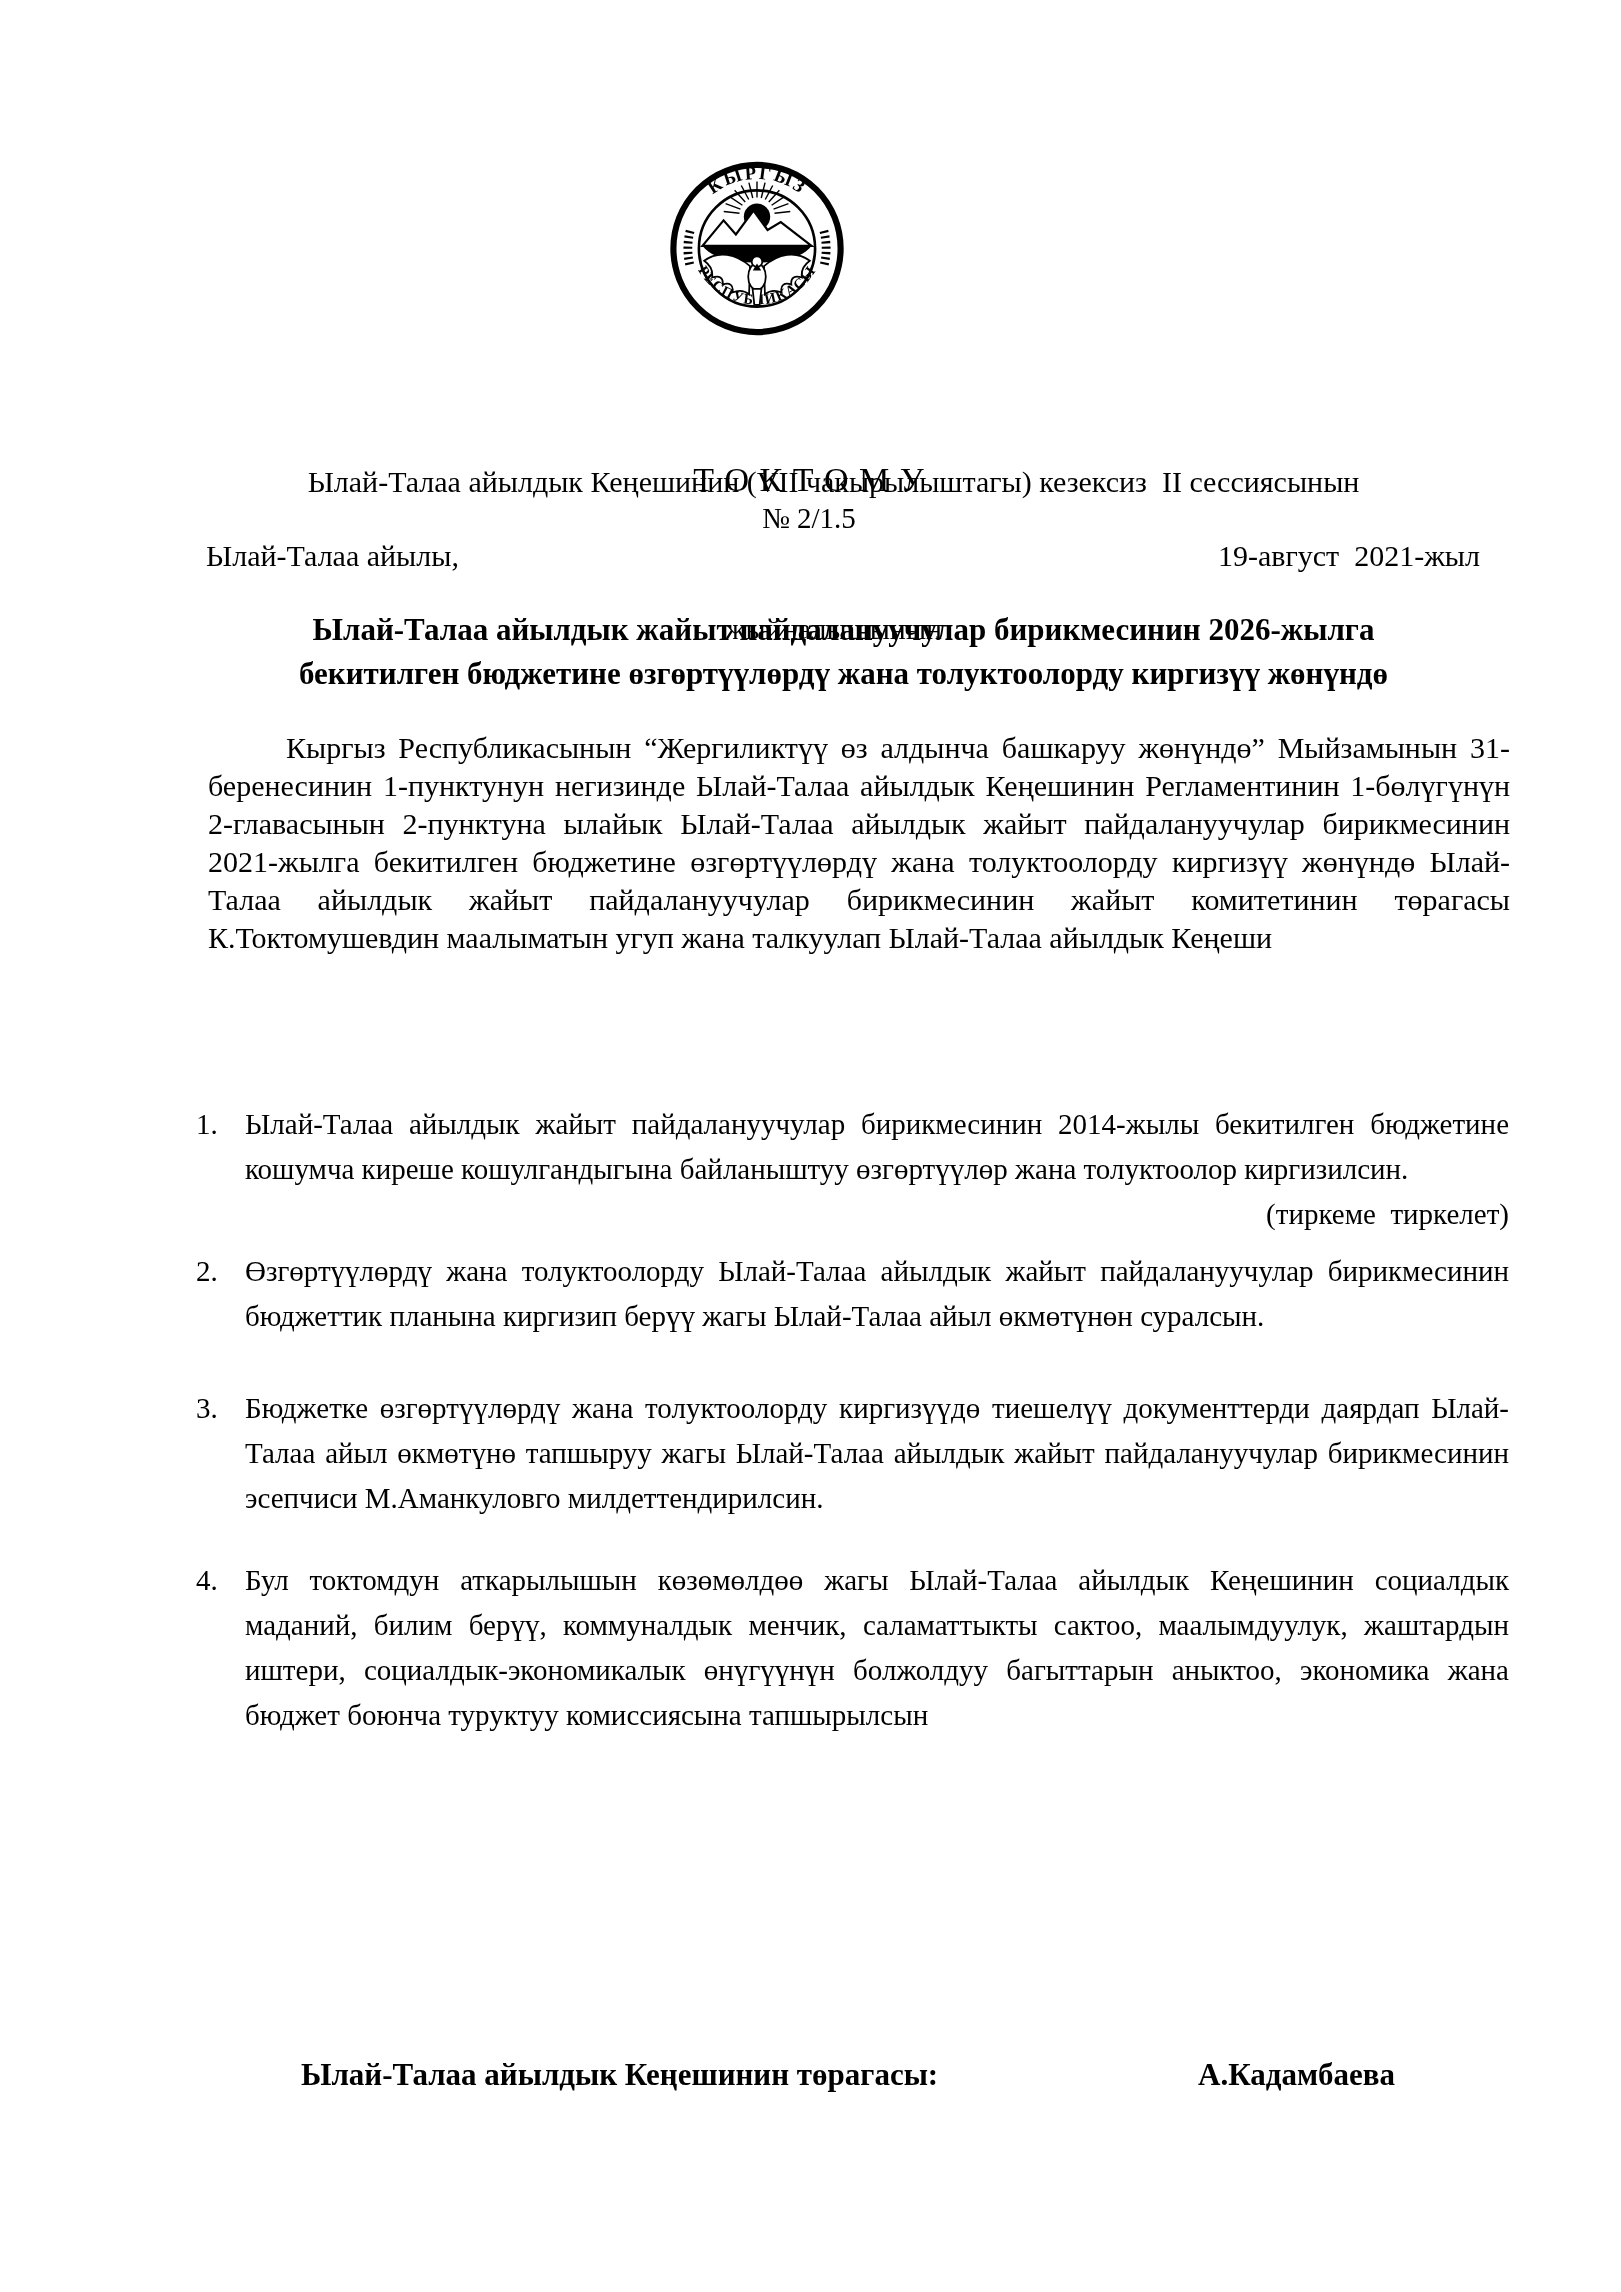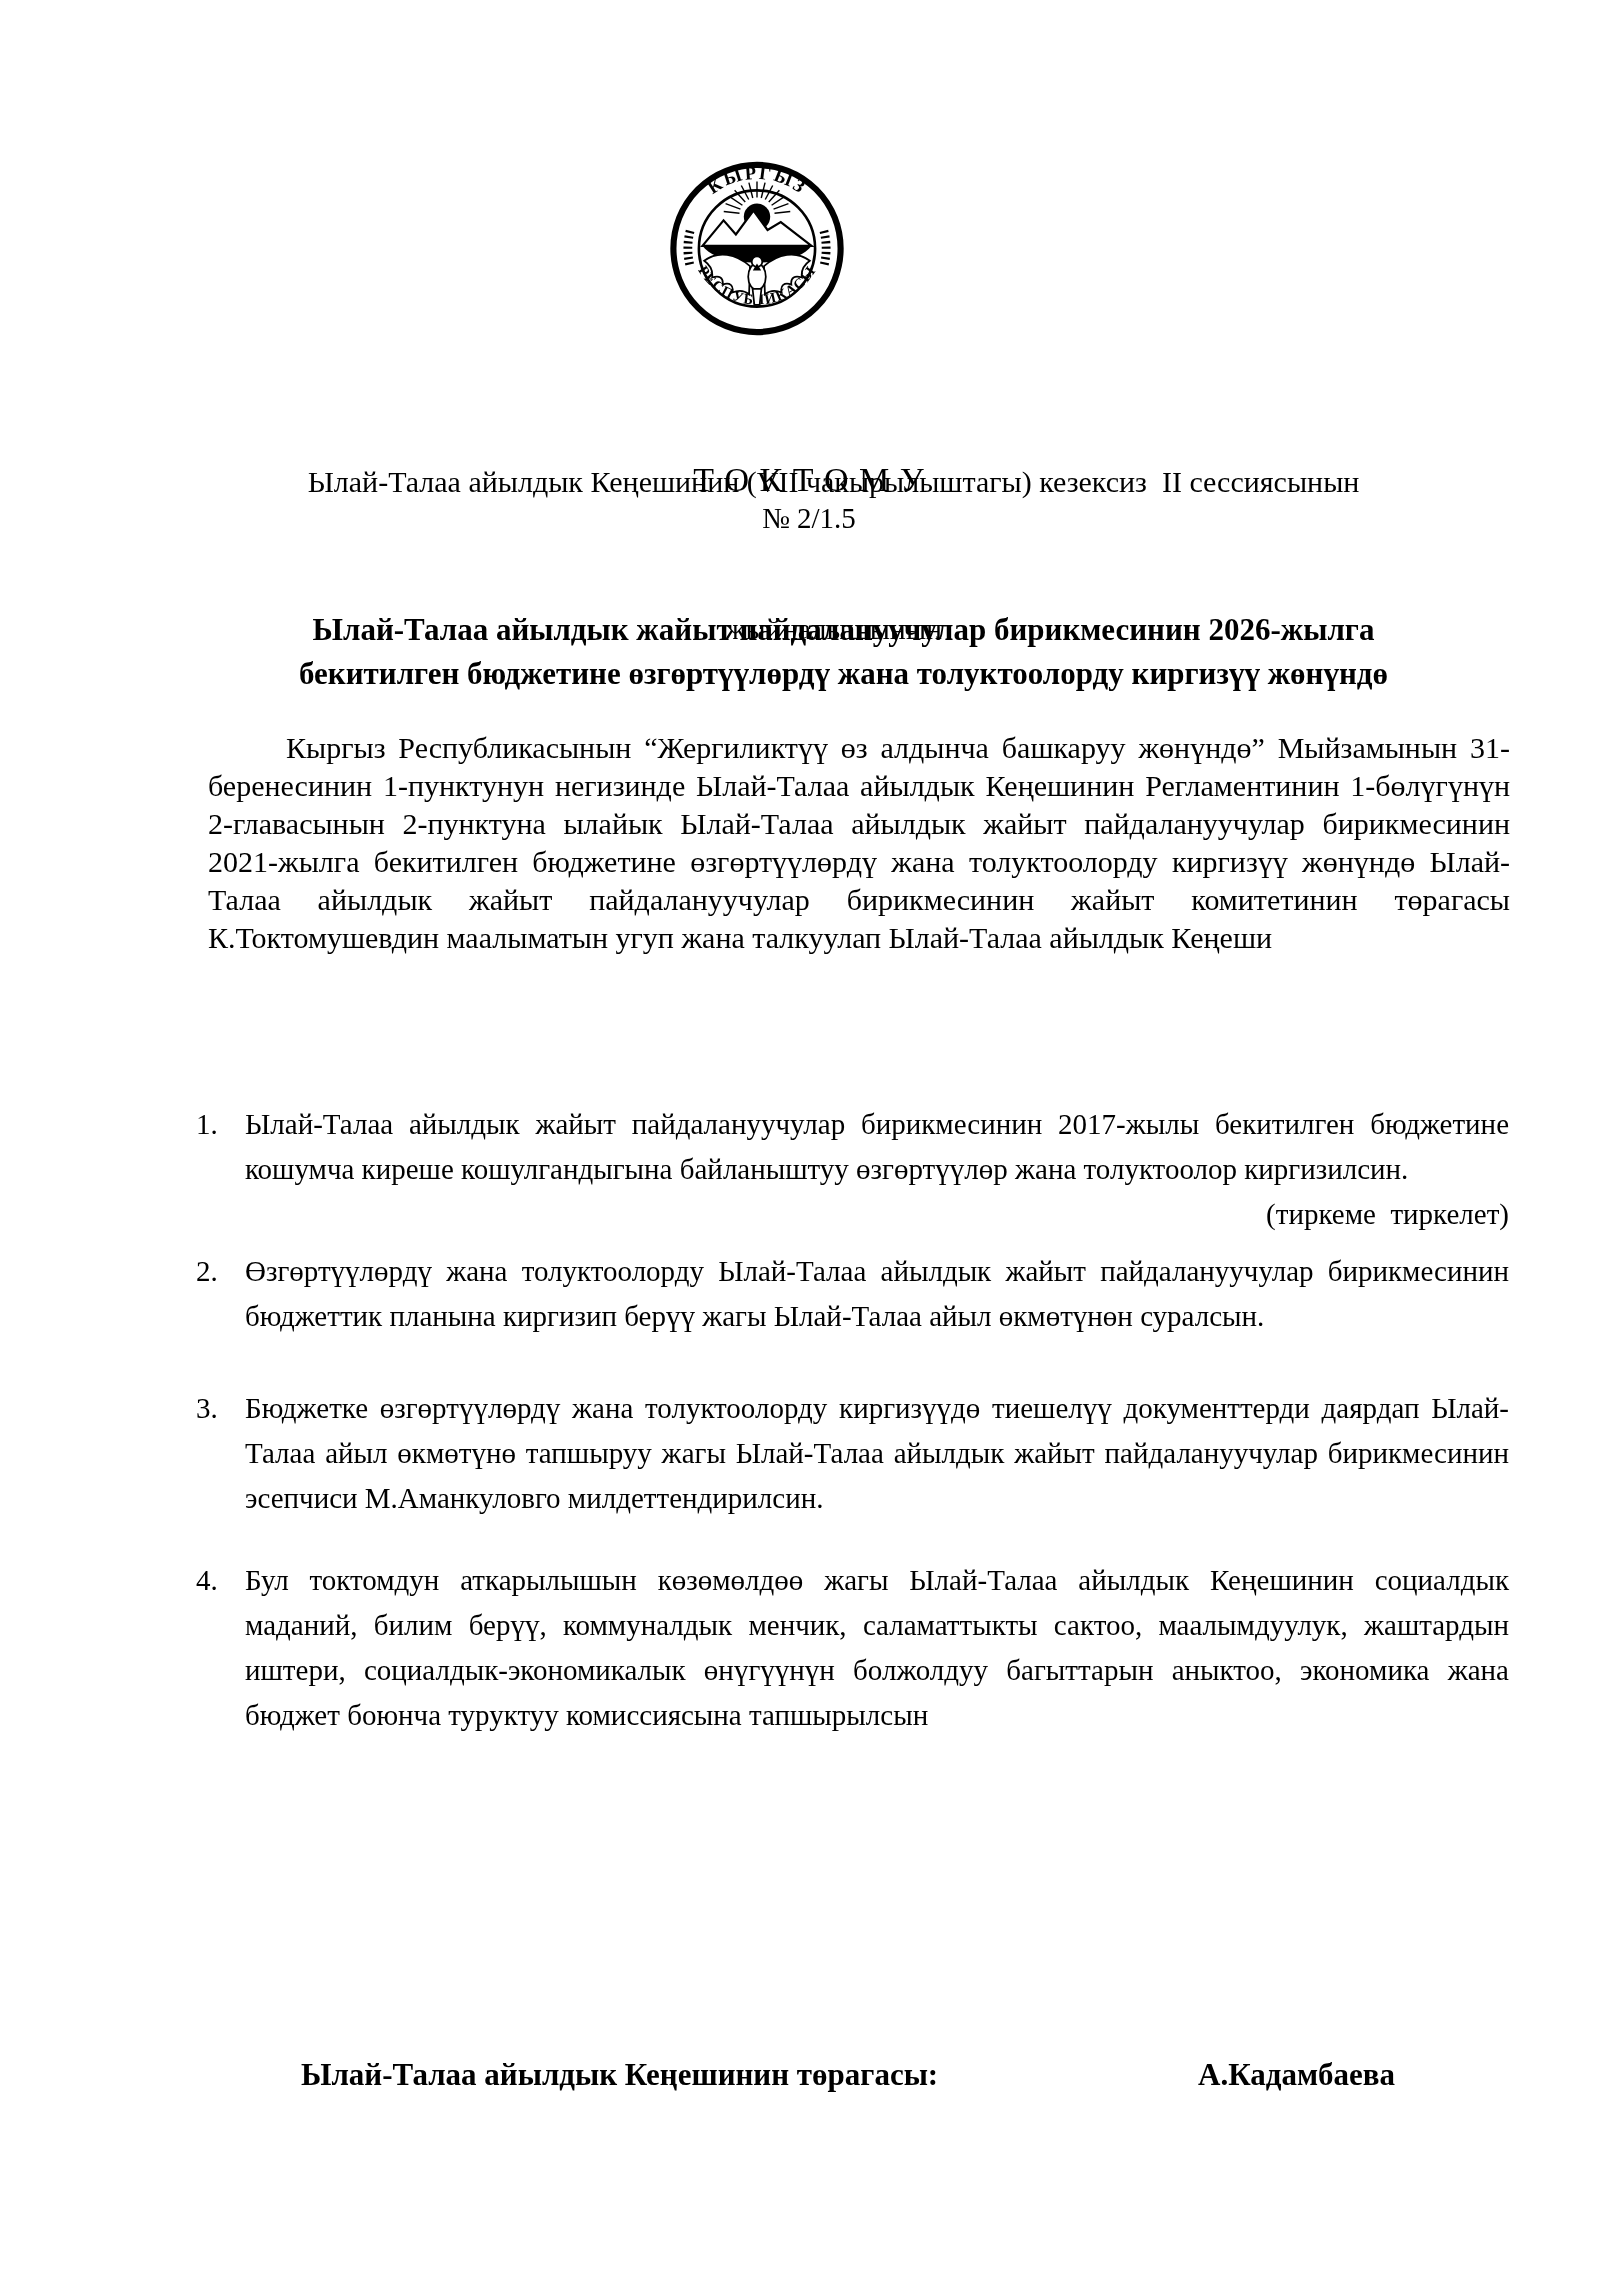--- a/index.html
+++ b/index.html
@@ -101,33 +101,37 @@
   </div>
 
   <div class="hdr">
     <div>Ылай-Талаа айылдык Кеңешинин (VII чакырылыштагы) кезексиз  II сессиясынын</div>
     <div>жыйналышынын</div>
   </div>
 
   <div class="toktomu">Т О К Т О М У</div>
   <div class="decnum">№ 2/1.5</div>
 
+  <div class="placedate">
+    <span class="place">Ылай-Талаа айылы,</span>
+    <span class="date">19-август  2021-жыл</span>
+  </div>
 
   <div class="subject">
     <div>Ылай-Талаа  айылдык жайыт пайдалануучулар бирикмесинин 2026-жылга</div>
     <div>бекитилген бюджетине   өзгөртүүлөрдү жана  толуктоолорду киргизүү жөнүндө</div>
   </div>
 
   <div class="preamble">Кыргыз Республикасынын “Жергиликтүү өз алдынча башкаруу жөнүндө” Мыйзамынын 31-беренесинин 1-пунктунун негизинде Ылай-Талаа айылдык Кеңешинин Регламентинин 1-бөлүгүнүн 2-главасынын 2-пунктуна ылайык Ылай-Талаа айылдык жайыт пайдалануучулар бирикмесинин 2021-жылга бекитилген бюджетине өзгөртүүлөрдү жана толуктоолорду киргизүү жөнүндө Ылай-Талаа айылдык жайыт пайдалануучулар бирикмесинин жайыт комитетинин төрагасы К.Токтомушевдин маалыматын угуп жана талкуулап Ылай-Талаа айылдык Кеңеши</div>
 
 
   <div class="list">
     <div class="item item-1">
       <span class="num">1.</span>
-      <div>Ылай-Талаа айылдык жайыт пайдалануучулар бирикмесинин 2017-жылы бекитилген бюджетине кошумча киреше кошулгандыгына байланыштуу өзгөртүүлөр жана толуктоолор киргизилсин.</div>
+      <div>Ылай-Талаа айылдык жайыт пайдалануучулар бирикмесинин 2014-жылы бекитилген бюджетине кошумча киреше кошулгандыгына байланыштуу өзгөртүүлөр жана толуктоолор киргизилсин.</div>
       <div class="note">(тиркеме  тиркелет)</div>
     </div>
     <div class="item item-2">
       <span class="num">2.</span>
       <div>Өзгөртүүлөрдү жана толуктоолорду Ылай-Талаа айылдык жайыт пайдалануучулар бирикмесинин бюджеттик планына киргизип берүү жагы Ылай-Талаа айыл өкмөтүнөн суралсын.</div>
     </div>
     <div class="item item-3">
       <span class="num">3.</span>
       <div>Бюджетке өзгөртүүлөрдү жана толуктоолорду киргизүүдө тиешелүү документтерди даярдап Ылай-Талаа айыл өкмөтүнө тапшыруу жагы Ылай-Талаа айылдык жайыт пайдалануучулар бирикмесинин эсепчиси М.Аманкуловго милдеттендирилсин.</div>
     </div>

